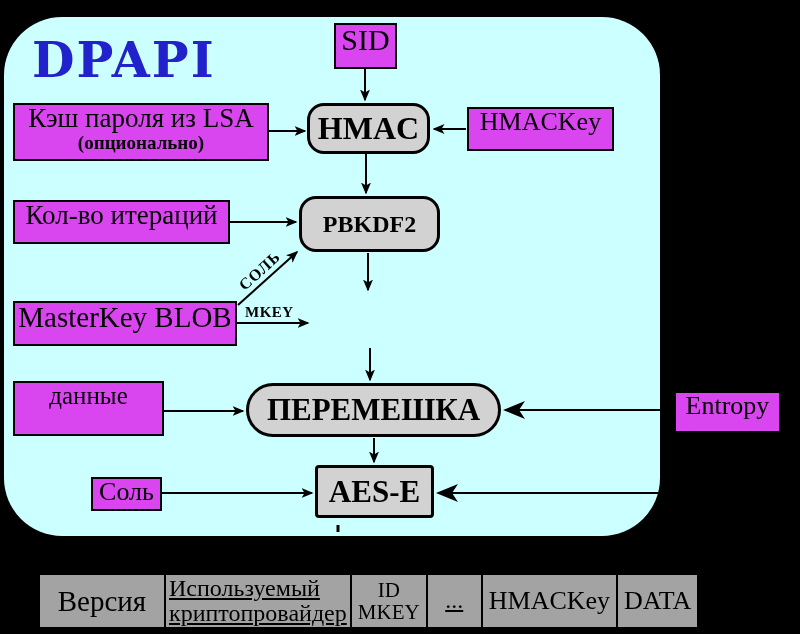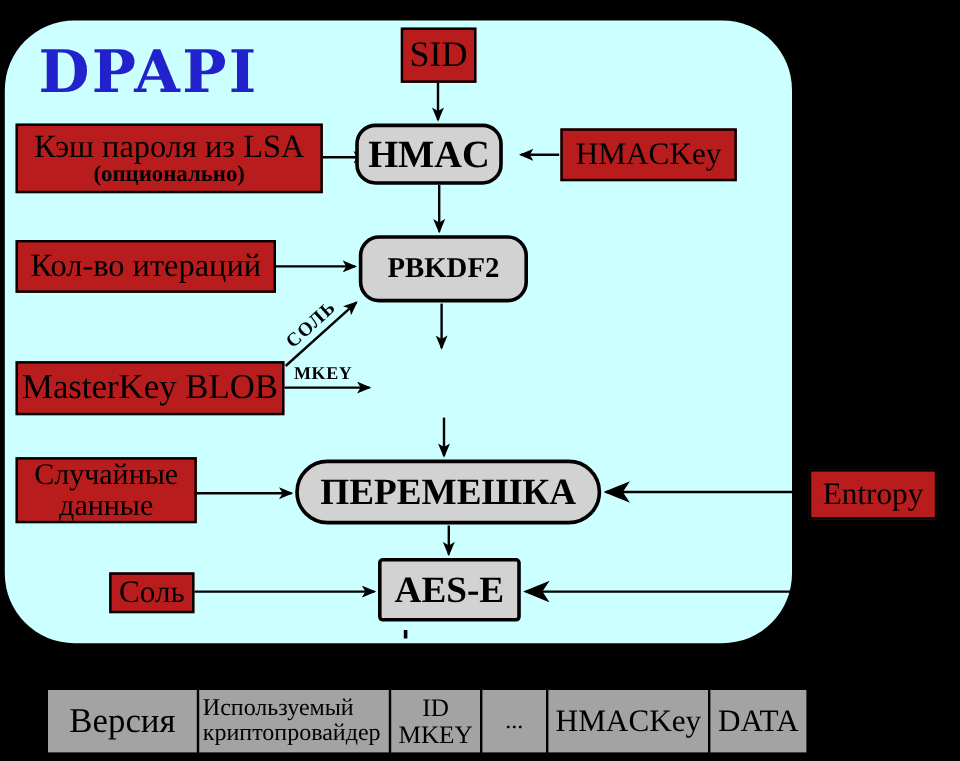--- a/index.html
+++ b/index.html
@@ -9,22 +9,22 @@
   }
   #panel{
     position:absolute;left:4px;top:17px;width:656px;height:519px;
     background:#ccffff;border-radius:58px;
   }
   #title{
     position:absolute;left:32px;top:36px;font-family:"DejaVu Serif",serif;
     font-size:49px;font-weight:bold;color:#2222cc;letter-spacing:2px;line-height:1;
   }
   .ybox{
-    position:absolute;background:#b91c1c;border:2px solid #000;box-sizing:border-box;
-    display:flex;flex-direction:column;align-items:center;justify-content:center;
+    position:absolute;background:#d946ef;border:2px solid #000;box-sizing:border-box;
+    display:flex;flex-direction:column;align-items:center;justify-content:flex-start;
     text-align:center;line-height:1.02;
   }
   .pbox{
     position:absolute;background:#d2d2d2;border:3px solid #000;box-sizing:border-box;
     border-radius:17px;display:flex;align-items:center;justify-content:center;
     font-weight:bold;white-space:nowrap;
   }
   #arrows{position:absolute;left:0;top:0;width:800px;height:634px;pointer-events:none;}
   .edge-label{position:absolute;font-weight:bold;font-size:16px;white-space:nowrap;}
   #lbl-sol{left:235px;top:262px;transform:rotate(-42deg);transform-origin:center;letter-spacing:1px;}
@@ -32,21 +32,21 @@
   #blob-table{
     position:absolute;left:38px;top:573px;border-collapse:collapse;
   }
   #blob-table td{
     background:#a3a3a3;border:2.5px solid #000;height:52px;
     text-align:center;vertical-align:middle;padding:0 6px;line-height:1.05;
   }
   .c-line{display:block;}
   .fs30{font-size:30px;} .fs29{font-size:29px;}
   .fs27{font-size:27px;} .fs26{font-size:26px;} .fs25{font-size:25px;}
-  .fs21{font-size:21px;} .fs20{font-size:20px;} .fs19{font-size:19px;font-weight:bold;}
+  .fs21{font-size:21px;} .fs20{font-size:24px;text-decoration:underline;} .fs19{font-size:19px;font-weight:bold;}
 </style>
 </head>
 <body>
 
 <div id="canvas">
 
   <div id="panel"></div>
 
   <div id="title">DPAPI</div>
 
@@ -91,34 +91,33 @@
 
   <div class="ybox fs27" style="left:13px;top:200px;width:217px;height:44px;">
     <span>Кол-во итераций</span>
   </div>
 
   <div class="ybox fs29" style="left:13px;top:301px;width:224px;height:45px;">
     <span>MasterKey BLOB</span>
   </div>
 
   <div class="ybox" style="left:13px;top:381px;width:151px;height:55px;">
-    <span class="c-line fs25">Случайные</span>
     <span class="c-line fs25">данные</span>
   </div>
 
   <div class="ybox fs26" style="left:674px;top:391px;width:107px;height:42px;">
     <span>Entropy</span>
   </div>
 
   <div class="ybox fs26" style="left:91px;top:477px;width:71px;height:34px;">
     <span>Соль</span>
   </div>
 
 
-  <div class="pbox" style="left:296px;top:103px;width:123px;height:51px;font-size:32px;">
+  <div class="pbox" style="left:307px;top:103px;width:123px;height:51px;font-size:32px;">
     <span>HMAC</span>
   </div>
 
   <div class="pbox" style="left:299px;top:196px;width:141px;height:56px;font-size:24px;">
     <span>PBKDF2</span>
   </div>
 
 
   <div class="pbox" style="left:246px;top:383px;width:255px;height:54px;font-size:31px;border-radius:27px;">
     <span>ПЕРЕМЕШКА</span>

